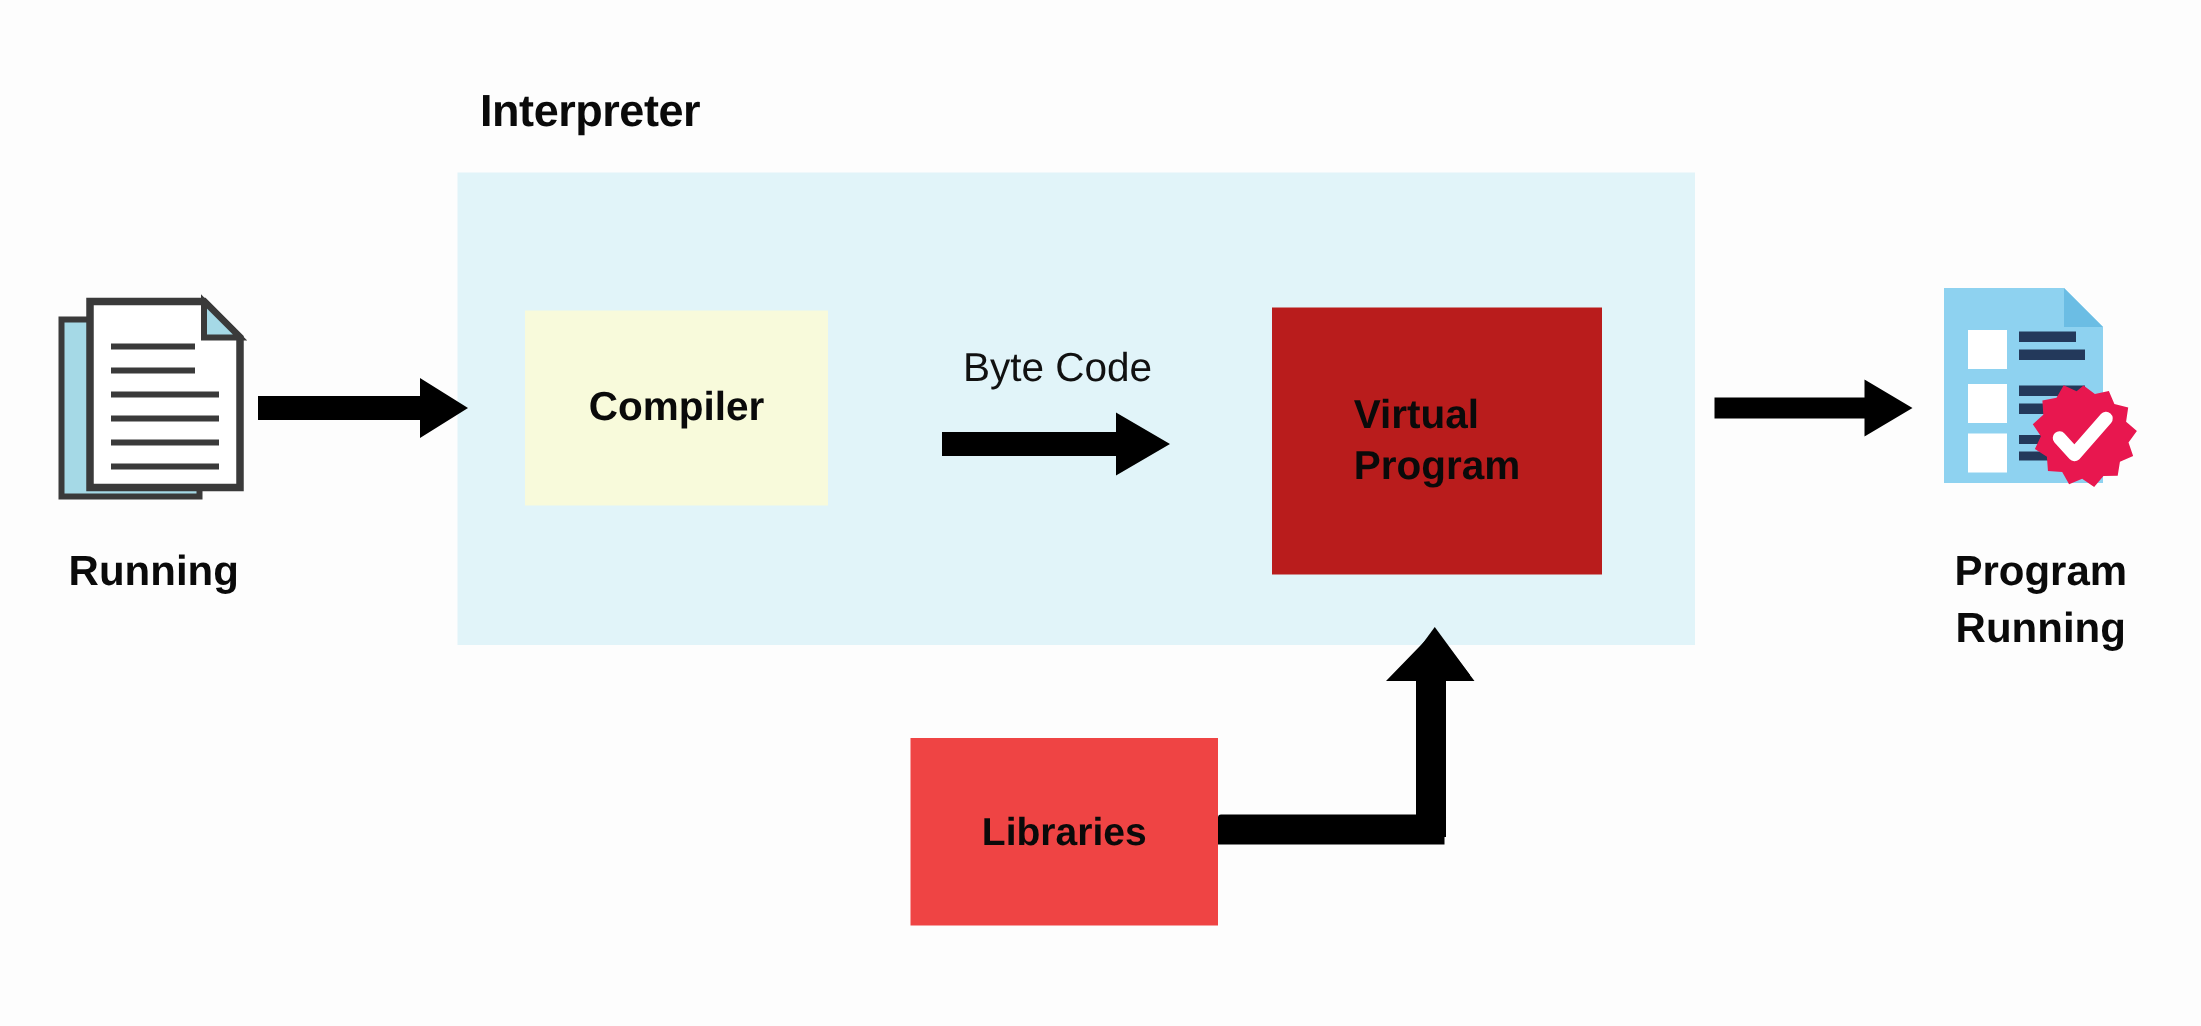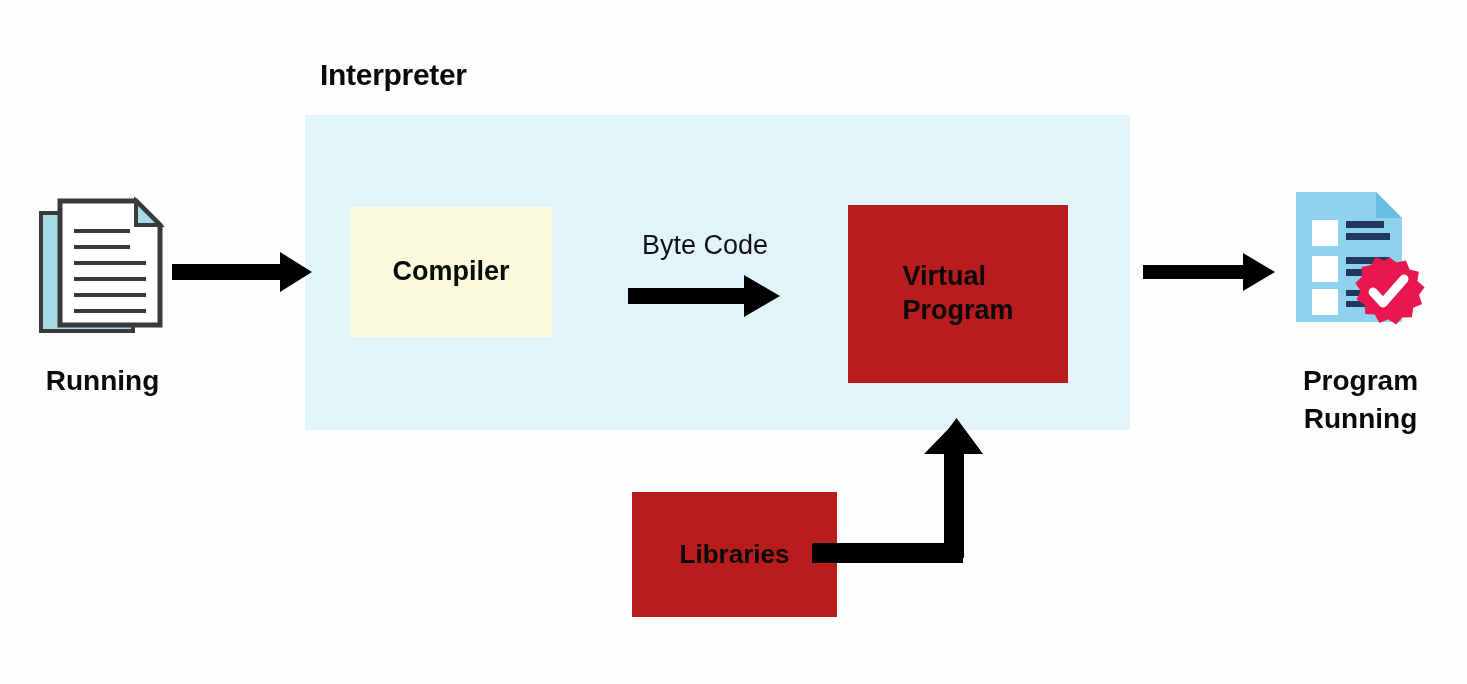--- a/index.html
+++ b/index.html
@@ -58,25 +58,25 @@
   }
   .vm-box {
     left: 848px;
     top: 205px;
     width: 220px;
     height: 178px;
     background: #b91c1c;
     font-size: 27px;
   }
   .libraries-box {
-    left: 632px;
+    left: 607px;
     top: 492px;
     width: 205px;
     height: 125px;
-    background: #b91c1c;
+    background: #ef4444;
     font-size: 26px;
   }
 
   
   .bytecode-label {
     position: absolute;
     left: 620px;
     top: 230px;
     width: 170px;
     text-align: center;

